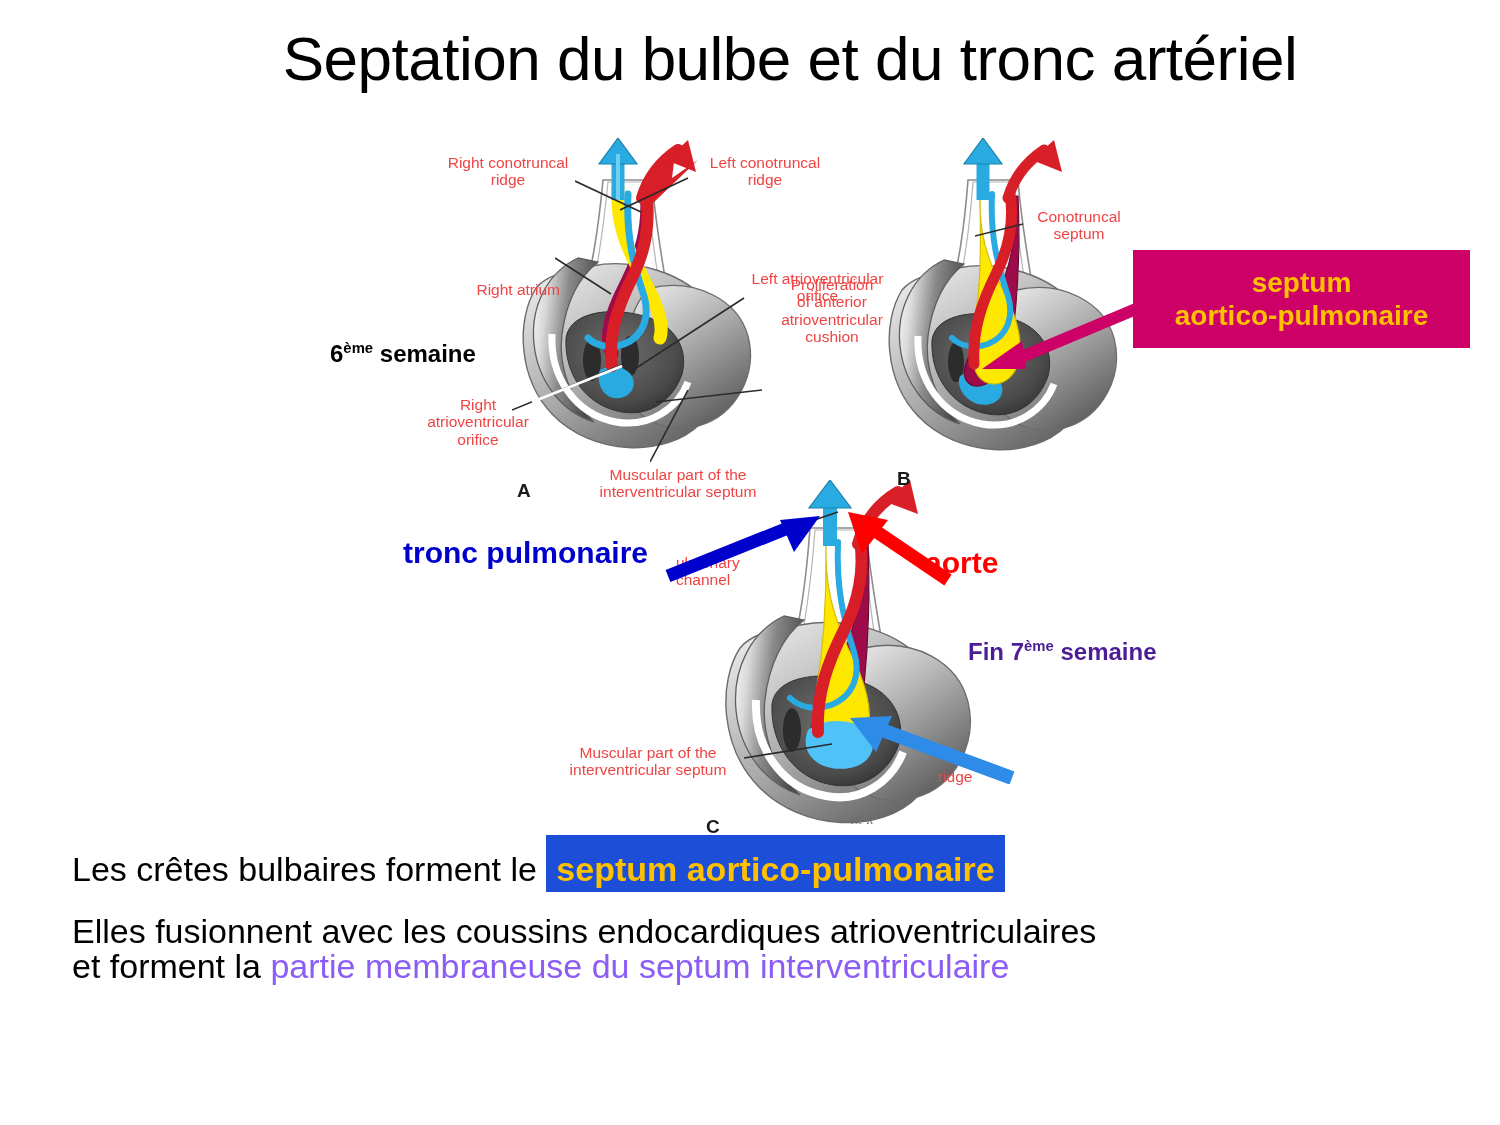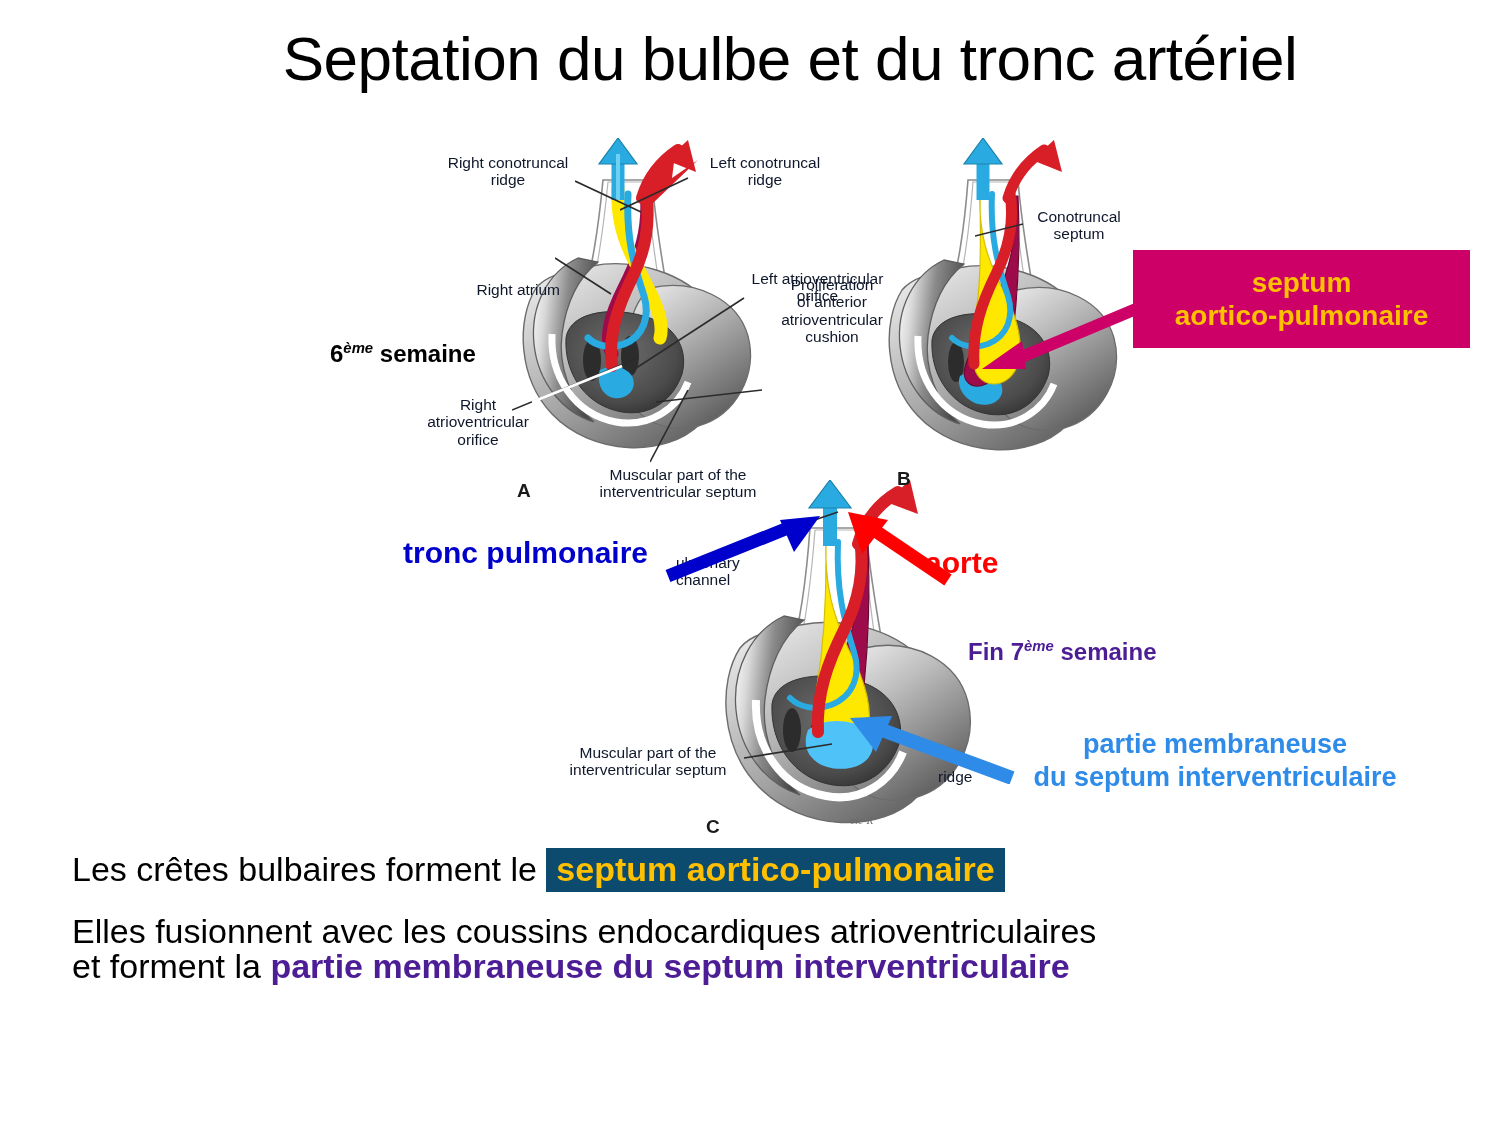--- a/index.html
+++ b/index.html
@@ -40,21 +40,21 @@
     left: 0;
     top: 128px;
     width: 1500px;
     height: 712px;
   }
 
   .fig-label {
     position: absolute;
     font-size: 15.5px;
     line-height: 1.12;
-    color: #0f172a;
+    color: #ef4444;
     font-family: "Liberation Sans", sans-serif;
     text-align: center;
     white-space: pre-line;
   }
   .panel-letter {
     position: absolute;
     font-size: 19px;
     font-weight: bold;
     color: #1a1a1a;
   }
@@ -87,21 +87,21 @@
     font-size: 30px; color: #FF0000;
   }
   #label-partie {
     left: 990px; top: 728px;
     font-size: 27px; color: #2E8BE8;
     line-height: 1.22;
     text-align: center;
     white-space: normal;
     width: 450px;
   }
-  sup { font-size: 0.62em; vertical-align: super; font-style: italic; }
+  sup { font-size: 0.62em; vertical-align: super; }
 
   
   #septum-box {
     position: absolute;
     left: 1133px; top: 250px;
     width: 337px; height: 98px;
     background: #CC0066;
     color: #FFC000;
     font-size: 28px;
     font-weight: bold;
@@ -118,28 +118,28 @@
     left: 72px;
     top: 852px;
     width: 1400px;
     font-size: 34px;
     color: #000000;
     line-height: 1.05;
   }
   .btxt-line { margin-bottom: 26px; white-space: nowrap; }
   .btxt-line.last { margin-bottom: 0; white-space: normal; }
   .hl-magenta {
-    background: #0c4a6e;
+    background: #1d4ed8;
     color: #FFC000;
     font-weight: bold;
-    padding: 2px 10px 4px 10px;
+    padding: 15px 10px 4px 10px;
   }
   .c-aorte { color: #FF0000; font-weight: bold; }
   .c-tronc { color: #0000CC; font-weight: bold; }
-  .c-partie { color: #4c1d95; font-weight: bold; }
+  .c-partie { color: #8b5cf6; font-weight: normal; }
 </style>
 </head>
 <body>
 
 <div id="slide">
 
   <div id="slide-title">Septation du bulbe et du tronc artériel</div>
 
   <div id="figure">
 
@@ -438,24 +438,20 @@
   </div>
 
   <div class="annot" id="label-fin7">
     <span>Fin 7</span><sup>ème</sup><span> semaine</span>
   </div>
 
   <div class="annot" id="label-tronc">tronc pulmonaire</div>
 
   <div class="annot" id="label-aorte">aorte</div>
 
-  <div class="annot" id="label-partie">
-    <span>partie membraneuse</span><br>
-    <span>du septum interventriculaire</span>
-  </div>
 
   <div id="septum-box">
     <div>
       <span>septum</span><br>
       <span>aortico-pulmonaire</span>
     </div>
   </div>
 
   <div id="bottom-text">
 

